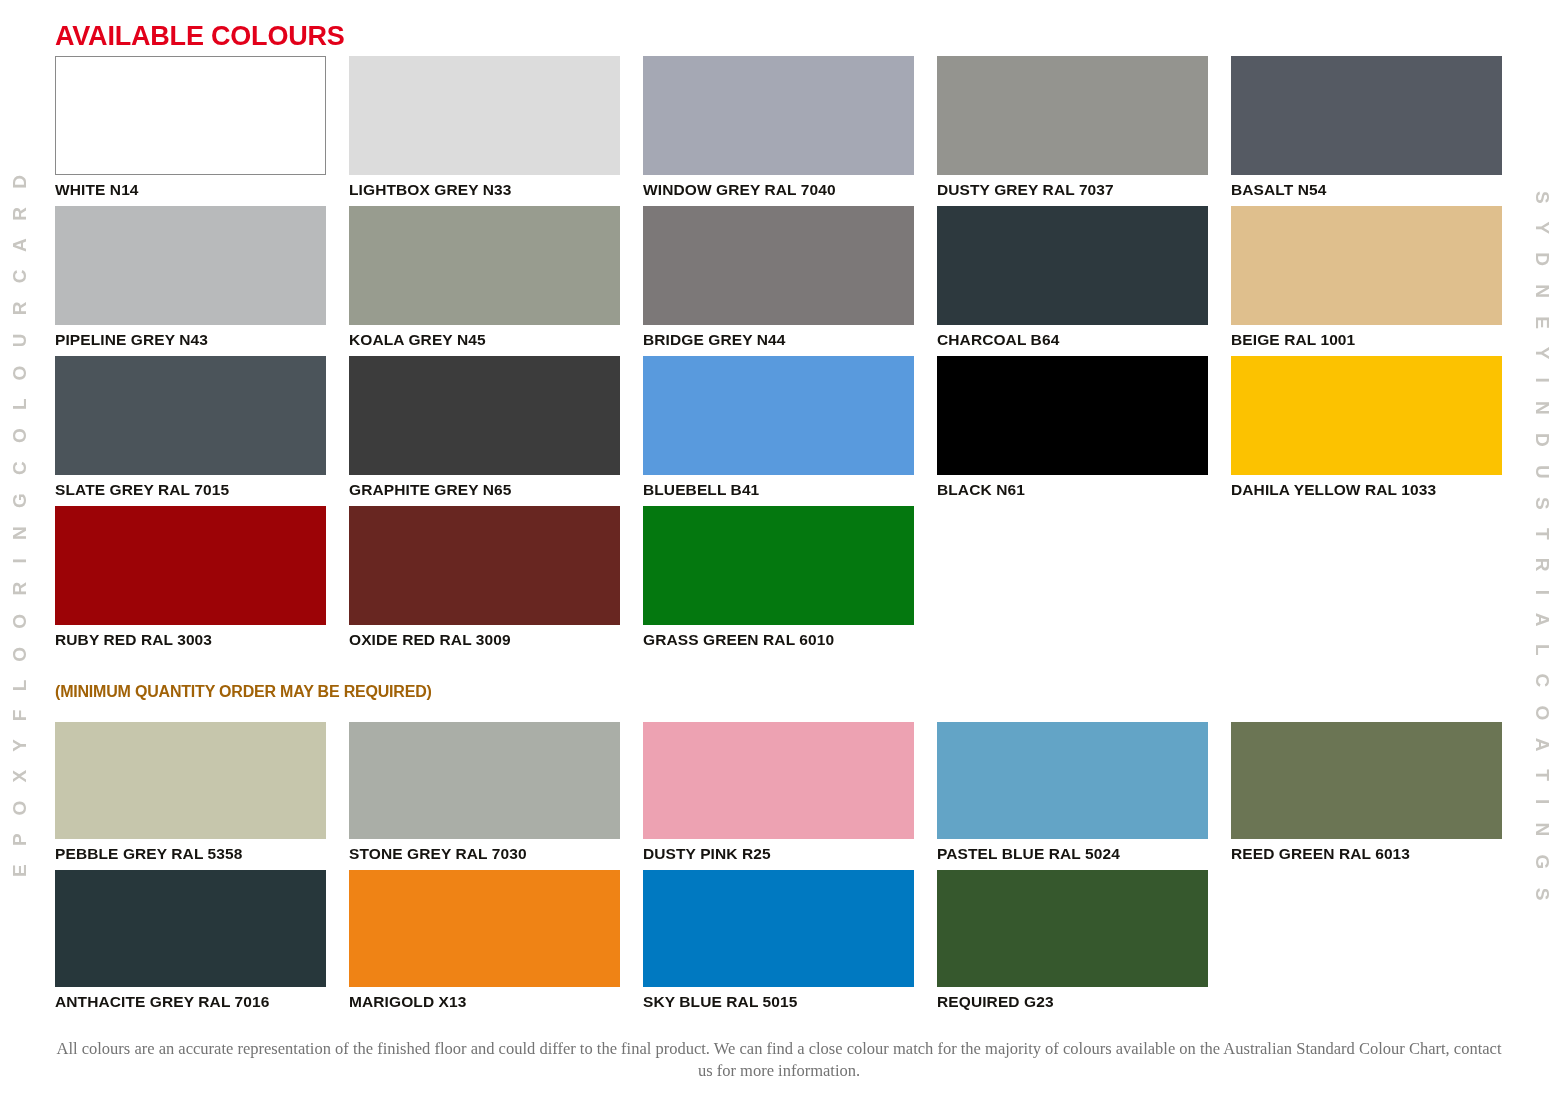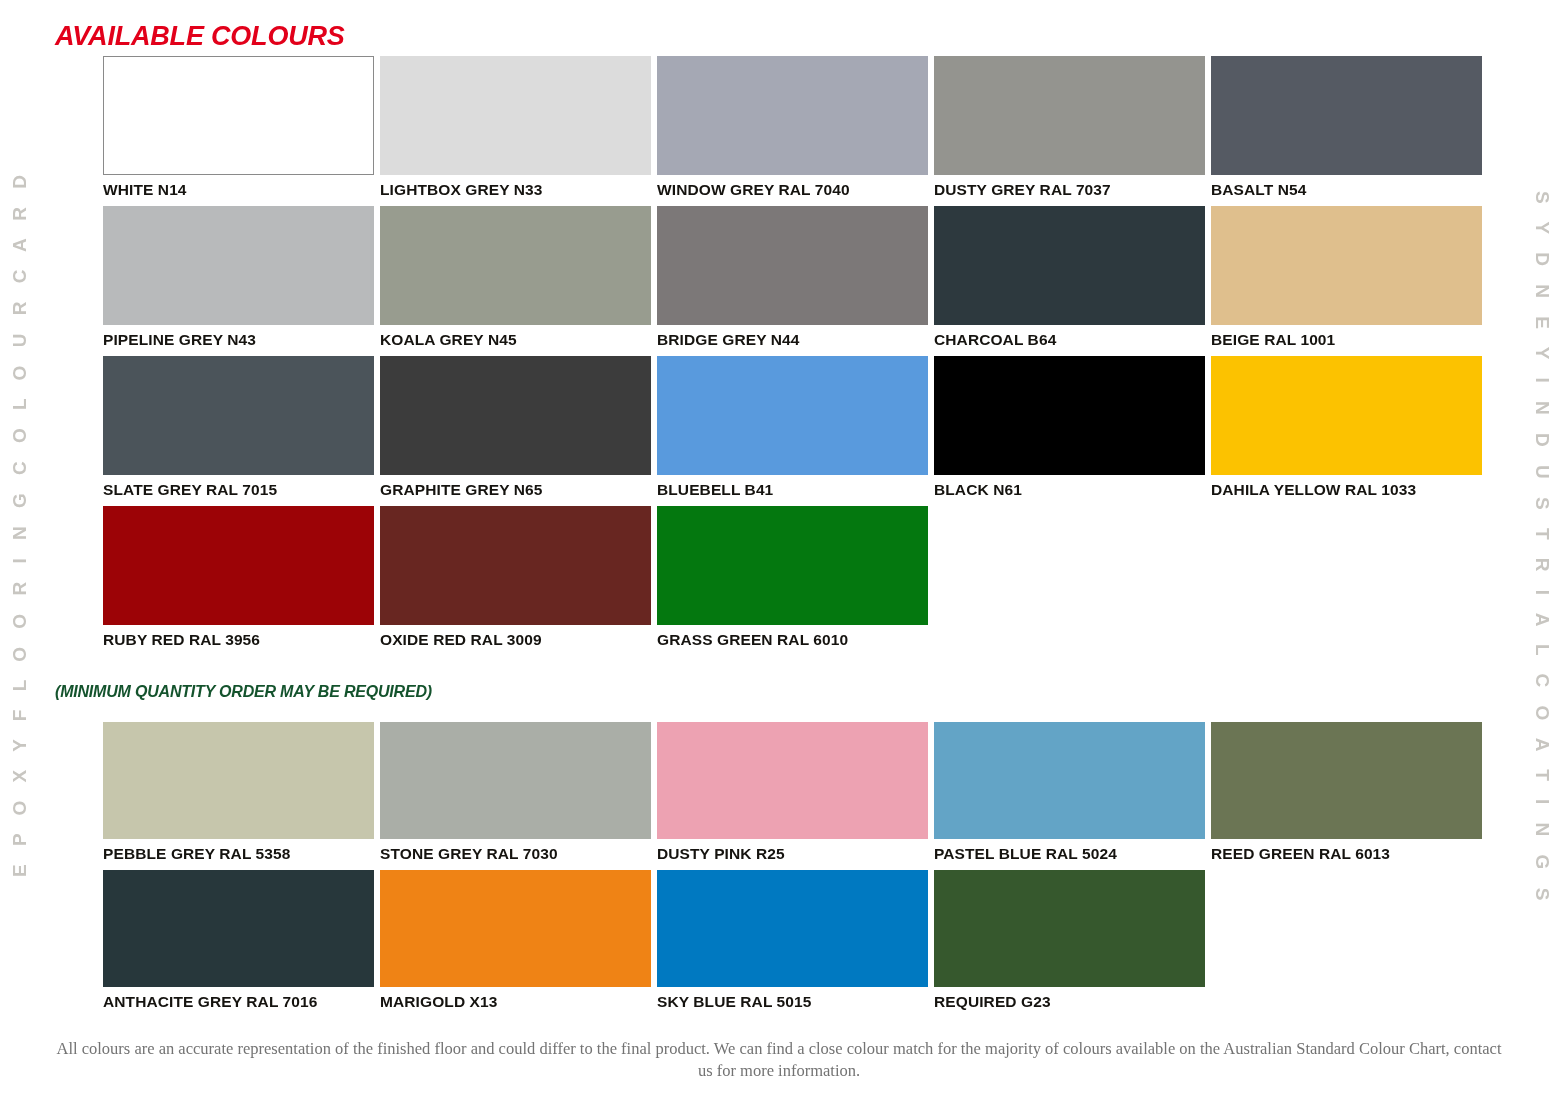--- a/index.html
+++ b/index.html
@@ -50,47 +50,45 @@
     top: 0;
     width: 1448px;
     height: 1100px;
   }
 
   
   .section-head {
     display: flex;
     align-items: center;
     gap: 14px;
-    font-style: italic;
   }
   .section-head .title {
     color: #e2001a;
     font-weight: 900;
     font-size: 27px;
     letter-spacing: -0.2px;
     font-family: "Liberation Sans", sans-serif;
   }
   .section-head .note {
-    color: #14532d;
+    color: #a16207;
     font-weight: 900;
     font-size: 16px;
     letter-spacing: -0.2px;
   }
   #available-head { position: absolute; left: 0; top: 21px; }
   #mto-head { position: absolute; left: 0; top: 683px; }
 
   
   .grid {
     position: absolute;
     left: 0;
     width: 1448px;
     display: grid;
     grid-template-columns: repeat(5, 271px);
-    column-gap: 6px;
-    margin-left: 48px;
+    column-gap: 23px;
   }
   #grid-available { top: 56px; grid-template-rows: repeat(4, 150px); row-gap: 0px; }
   #grid-mto { top: 722px; grid-template-rows: repeat(2, 148px); row-gap: 0px; }
 
   .swatch-cell {
     position: relative;
   }
   .swatch-chip {
     width: 271px;
     height: 119px;
@@ -196,21 +194,21 @@
         <div class="swatch-cell">
           <span class="swatch-chip" style="background: rgb(0, 0, 0);"></span>
           <span class="swatch-label">BLACK N61</span>
         </div>
         <div class="swatch-cell">
           <span class="swatch-chip" style="background: rgb(252, 194, 0);"></span>
           <span class="swatch-label">DAHILA YELLOW RAL 1033</span>
         </div>
         <div class="swatch-cell">
           <span class="swatch-chip" style="background: rgb(156, 3, 6);"></span>
-          <span class="swatch-label">RUBY RED RAL 3956</span>
+          <span class="swatch-label">RUBY RED RAL 3003</span>
         </div>
         <div class="swatch-cell">
           <span class="swatch-chip" style="background: rgb(104, 38, 33);"></span>
           <span class="swatch-label">OXIDE RED RAL 3009</span>
         </div>
         <div class="swatch-cell">
           <span class="swatch-chip" style="background: rgb(4, 120, 15);"></span>
           <span class="swatch-label">GRASS GREEN RAL 6010</span>
         </div>
       </div>

